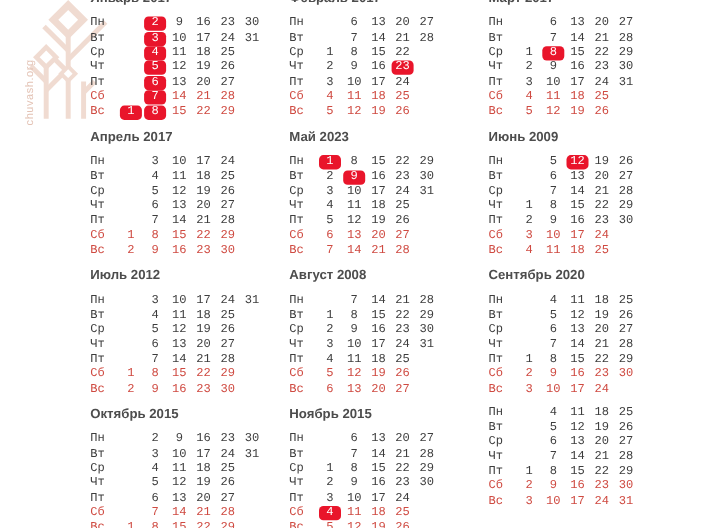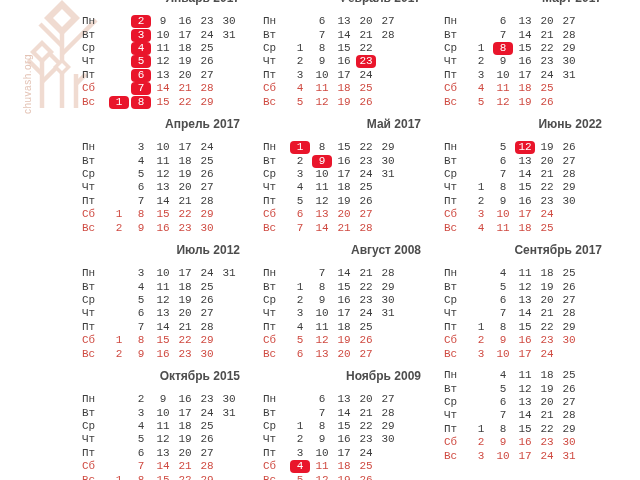--- a/index.html
+++ b/index.html
@@ -25,21 +25,21 @@
     writing-mode: vertical-rl; transform: rotate(180deg);
     font-size: 10px; letter-spacing: .5px; color: var(--wm-text);
   }
   .months {
     position: absolute; left: 82px; top: -9px;
     display: grid; grid-template-columns: repeat(3, 181px);
   }
   .month { height: 126px; }
   .month-title {
     width: 158px; height: 14px; line-height: 14px; margin: 0 0 10px 0;
-    text-align: right; font-size: 12px; font-weight: bold; color: var(--title-text);
+    text-align: left; font-size: 12px; font-weight: bold; color: var(--title-text);
   }
   .month-grid {
     display: grid; grid-template-columns: 26px repeat(6, 22px);
     grid-auto-rows: 13.4px; align-items: center;
     font-size: 11px; color: var(--day-text); font-family: Liberation Mono, monospace;
   }
   .wd { text-align: left; line-height: 13px; }
   .cell { text-align: center; line-height: 13px; height: 13px; }
   .we { color: var(--weekend-text); }
   .hl {
@@ -286,21 +286,21 @@
         <span class="wd we">Вс</span>
         <span class="cell we">2</span>
         <span class="cell we">9</span>
         <span class="cell we">16</span>
         <span class="cell we">23</span>
         <span class="cell we">30</span>
         <span class="cell"></span>
       </div>
     </div>
     <div class="month">
-      <div class="month-title">Май 2017</div>
+      <div class="month-title">Май 2023</div>
       <div class="month-grid">
         <span class="wd">Пн</span>
         <span class="cell hl">1</span>
         <span class="cell">8</span>
         <span class="cell">15</span>
         <span class="cell">22</span>
         <span class="cell">29</span>
         <span class="cell"></span>
         <span class="wd">Вт</span>
         <span class="cell">2</span>
@@ -340,21 +340,21 @@
         <span class="wd we">Вс</span>
         <span class="cell we">7</span>
         <span class="cell we">14</span>
         <span class="cell we">21</span>
         <span class="cell we">28</span>
         <span class="cell"></span>
         <span class="cell"></span>
       </div>
     </div>
     <div class="month">
-      <div class="month-title">Июнь 2022</div>
+      <div class="month-title">Июнь 2009</div>
       <div class="month-grid">
         <span class="wd">Пн</span>
         <span class="cell"></span>
         <span class="cell">5</span>
         <span class="cell hl">12</span>
         <span class="cell">19</span>
         <span class="cell">26</span>
         <span class="cell"></span>
         <span class="wd">Вт</span>
         <span class="cell"></span>
@@ -502,21 +502,21 @@
         <span class="wd we">Вс</span>
         <span class="cell we">6</span>
         <span class="cell we">13</span>
         <span class="cell we">20</span>
         <span class="cell we">27</span>
         <span class="cell"></span>
         <span class="cell"></span>
       </div>
     </div>
     <div class="month">
-      <div class="month-title">Сентябрь 2017</div>
+      <div class="month-title">Сентябрь 2020</div>
       <div class="month-grid">
         <span class="wd">Пн</span>
         <span class="cell"></span>
         <span class="cell">4</span>
         <span class="cell">11</span>
         <span class="cell">18</span>
         <span class="cell">25</span>
         <span class="cell"></span>
         <span class="wd">Вт</span>
         <span class="cell"></span>
@@ -610,21 +610,21 @@
         <span class="wd we">Вс</span>
         <span class="cell we">1</span>
         <span class="cell we">8</span>
         <span class="cell we">15</span>
         <span class="cell we">22</span>
         <span class="cell we">29</span>
         <span class="cell"></span>
       </div>
     </div>
     <div class="month">
-      <div class="month-title">Ноябрь 2009</div>
+      <div class="month-title">Ноябрь 2015</div>
       <div class="month-grid">
         <span class="wd">Пн</span>
         <span class="cell"></span>
         <span class="cell">6</span>
         <span class="cell">13</span>
         <span class="cell">20</span>
         <span class="cell">27</span>
         <span class="cell"></span>
         <span class="wd">Вт</span>
         <span class="cell"></span>

